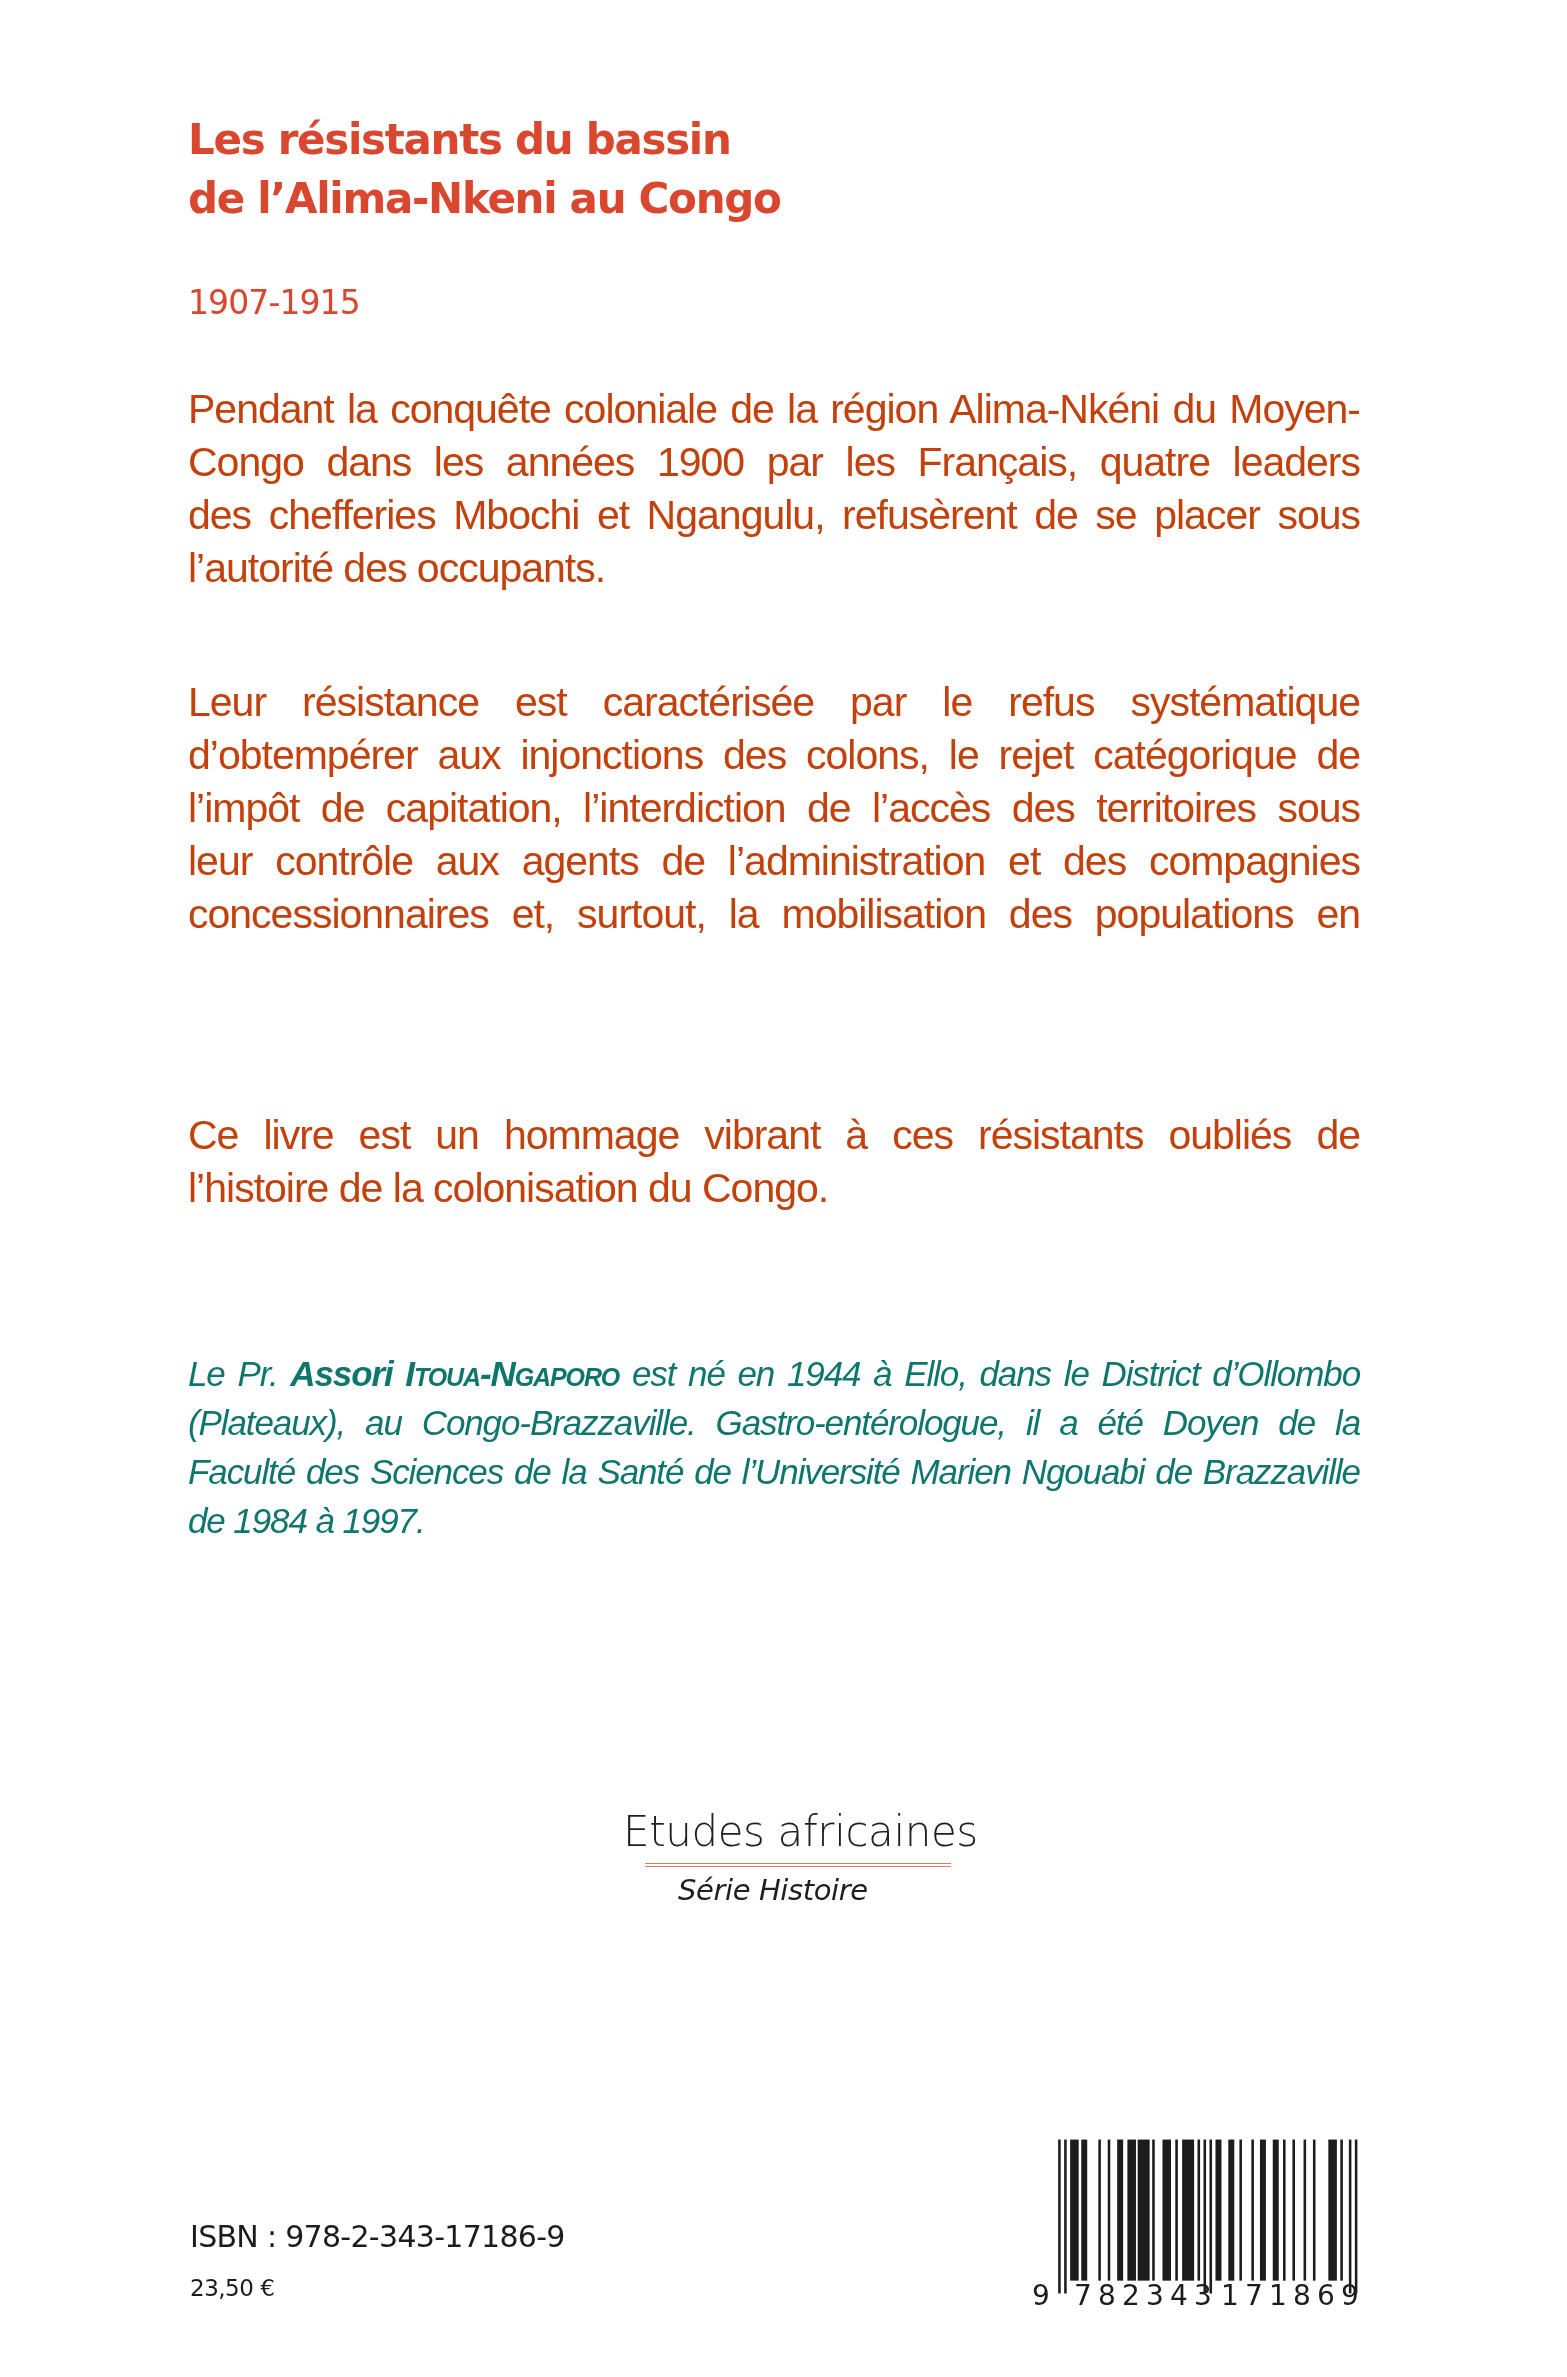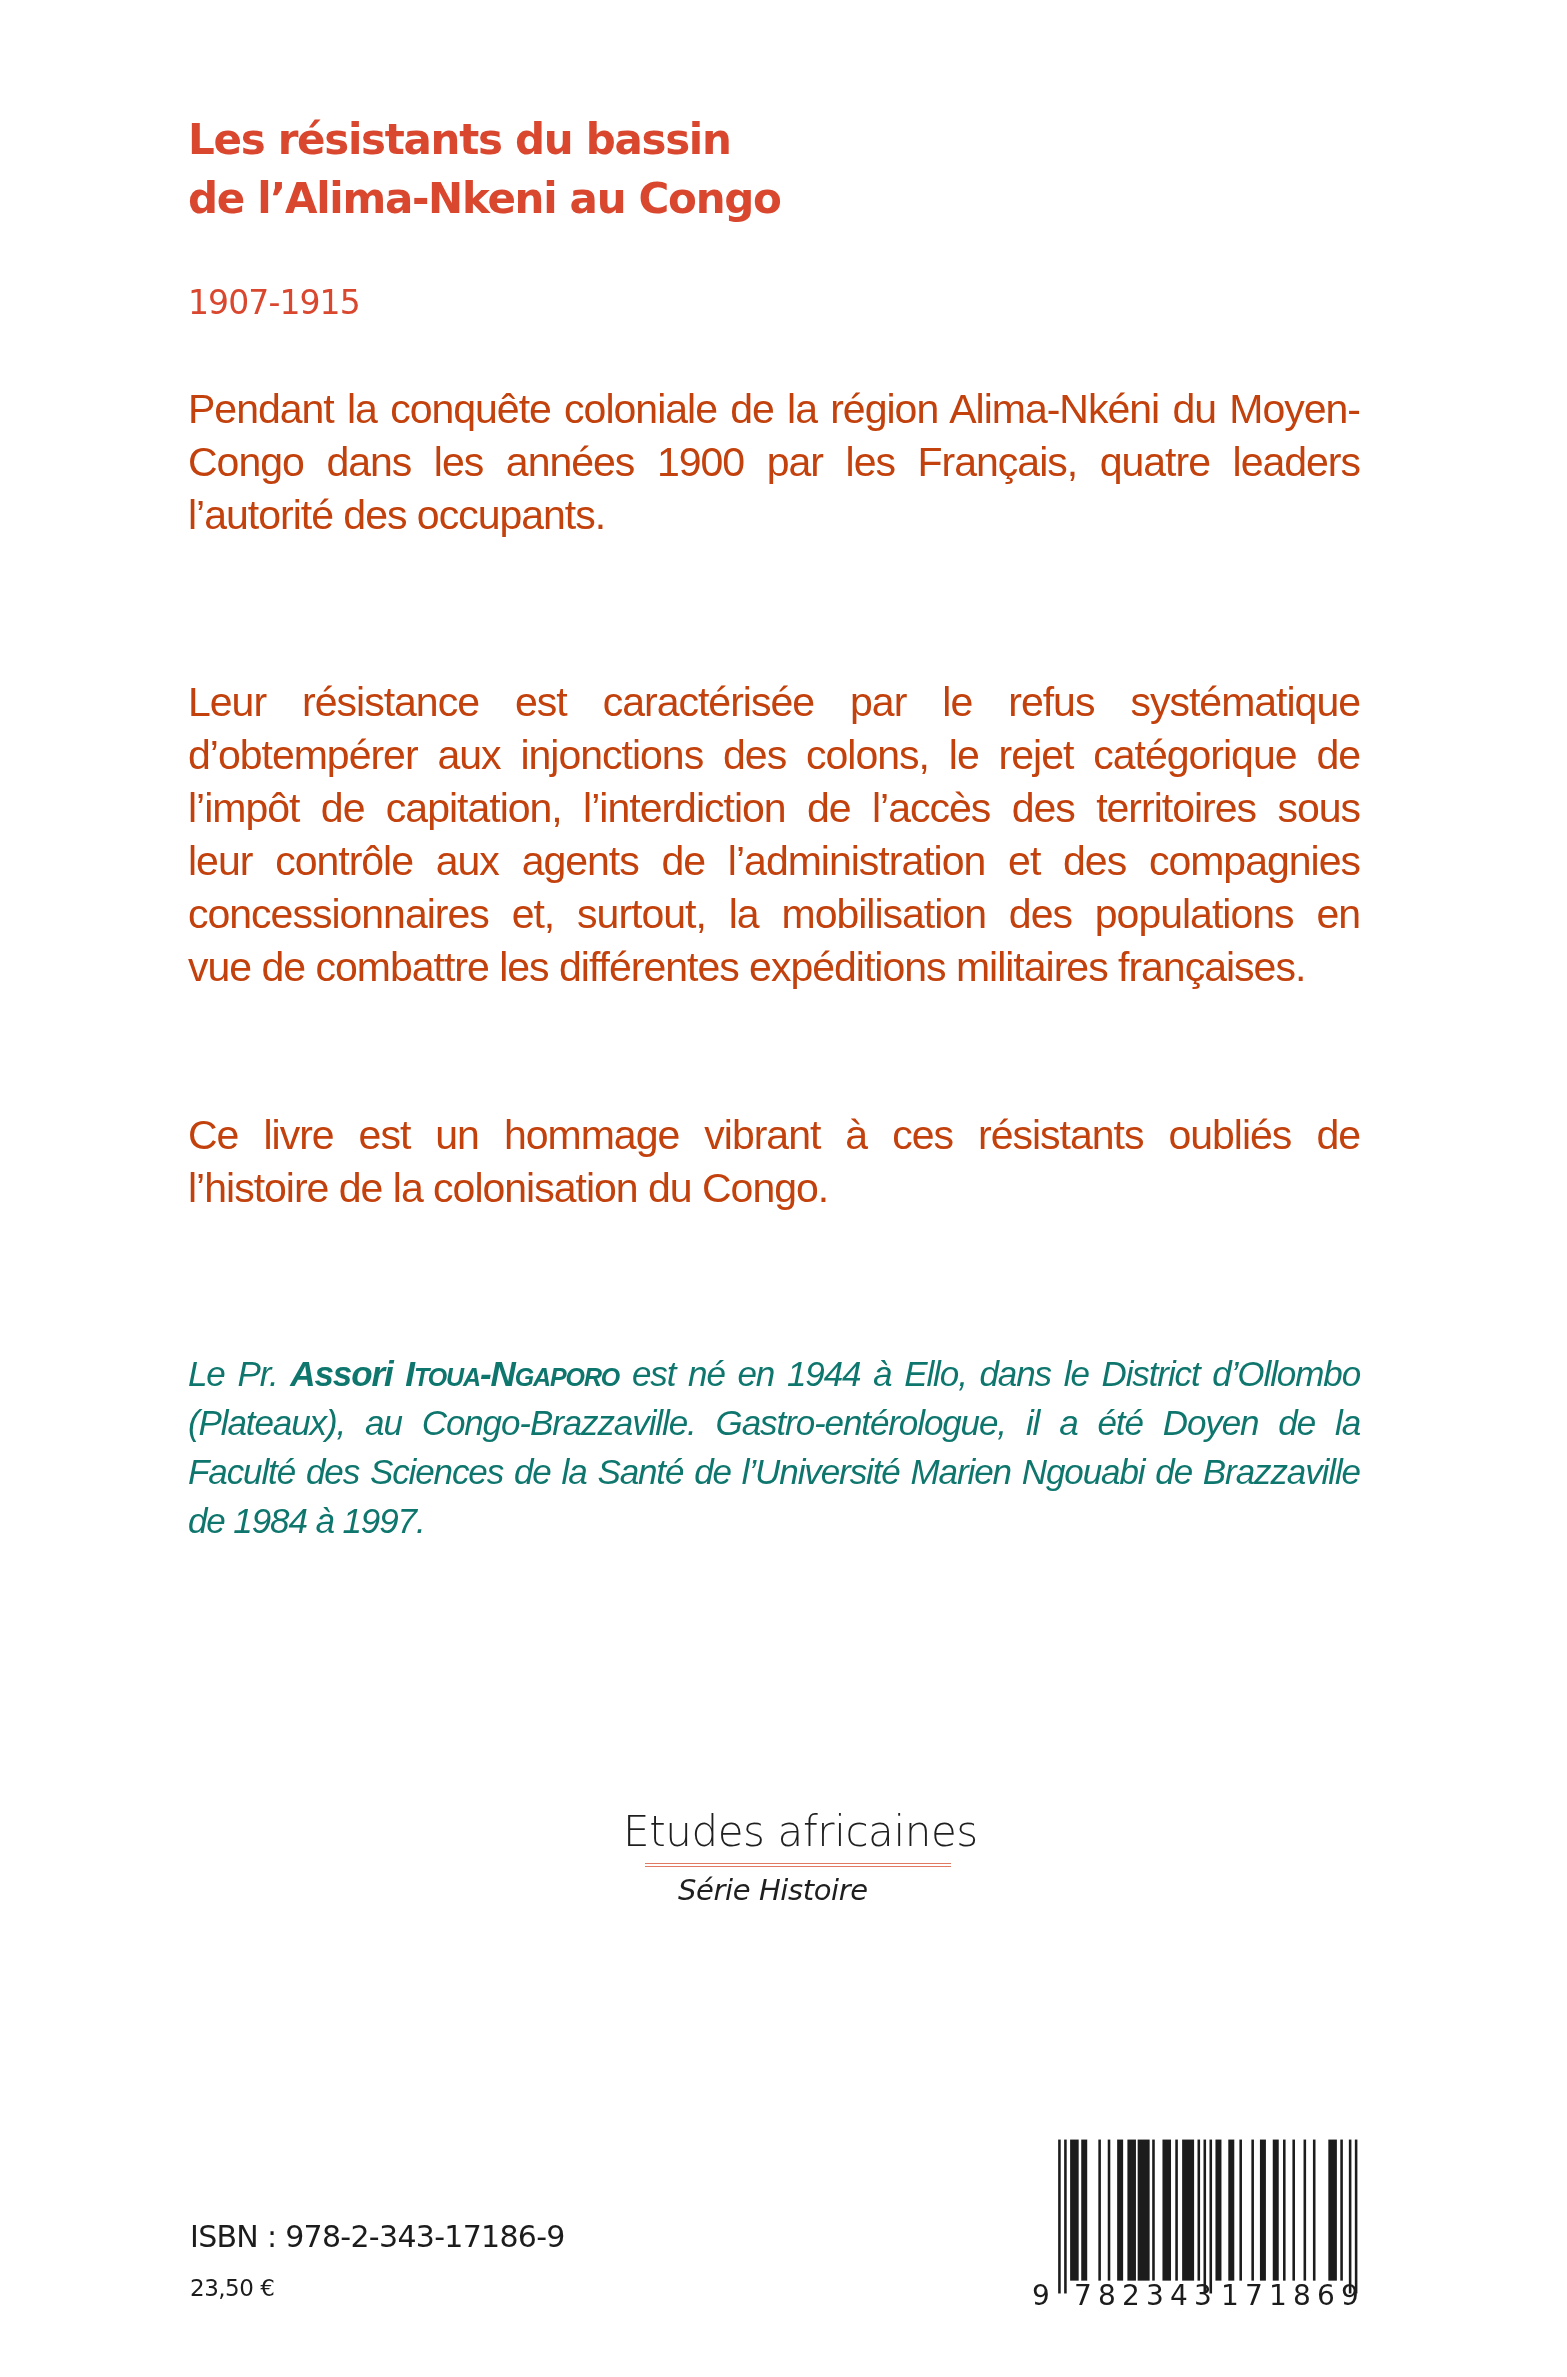--- a/index.html
+++ b/index.html
@@ -183,30 +183,30 @@
 
 <h1 class="abs title">
   <span>Les résistants du bassin</span>
   <span>de l’Alima-Nkeni au Congo</span>
 </h1>
 <div class="abs years">1907-1915</div>
 
 <p class="abs body-text p1">
   <span class="line">Pendant la conquête coloniale de la région Alima-Nkéni du Moyen-</span>
   <span class="line">Congo dans les années 1900 par les Français, quatre leaders</span>
+  <span class="line">des chefferies Mbochi et Ngangulu, refusèrent de se placer sous</span>
   <span class="line last">l’autorité des occupants.</span>
 </p>
 
 <p class="abs body-text p2">
   <span class="line">Leur résistance est caractérisée par le refus systématique</span>
   <span class="line">d’obtempérer aux injonctions des colons, le rejet catégorique de</span>
   <span class="line">l’impôt de capitation, l’interdiction de l’accès des territoires sous</span>
   <span class="line">leur contrôle aux agents de l’administration et des compagnies</span>
   <span class="line">concessionnaires et, surtout, la mobilisation des populations en</span>
-  <span class="line last">vue de combattre les différentes expéditions militaires françaises.</span>
 </p>
 
 <p class="abs body-text p3">
   <span class="line">Ce livre est un hommage vibrant à ces résistants oubliés de</span>
   <span class="line last">l’histoire de la colonisation du Congo.</span>
 </p>
 
 <p class="abs bio">
   <span class="line"><span>Le Pr. </span><span class="author-name"><span>Assori</span> <span class="smallcaps">Itoua-Ngaporo</span></span><span> est né en 1944 à Ello, dans le District d’Ollombo</span></span>
   <span class="line">(Plateaux), au Congo-Brazzaville. Gastro-entérologue, il a été Doyen de la</span>

